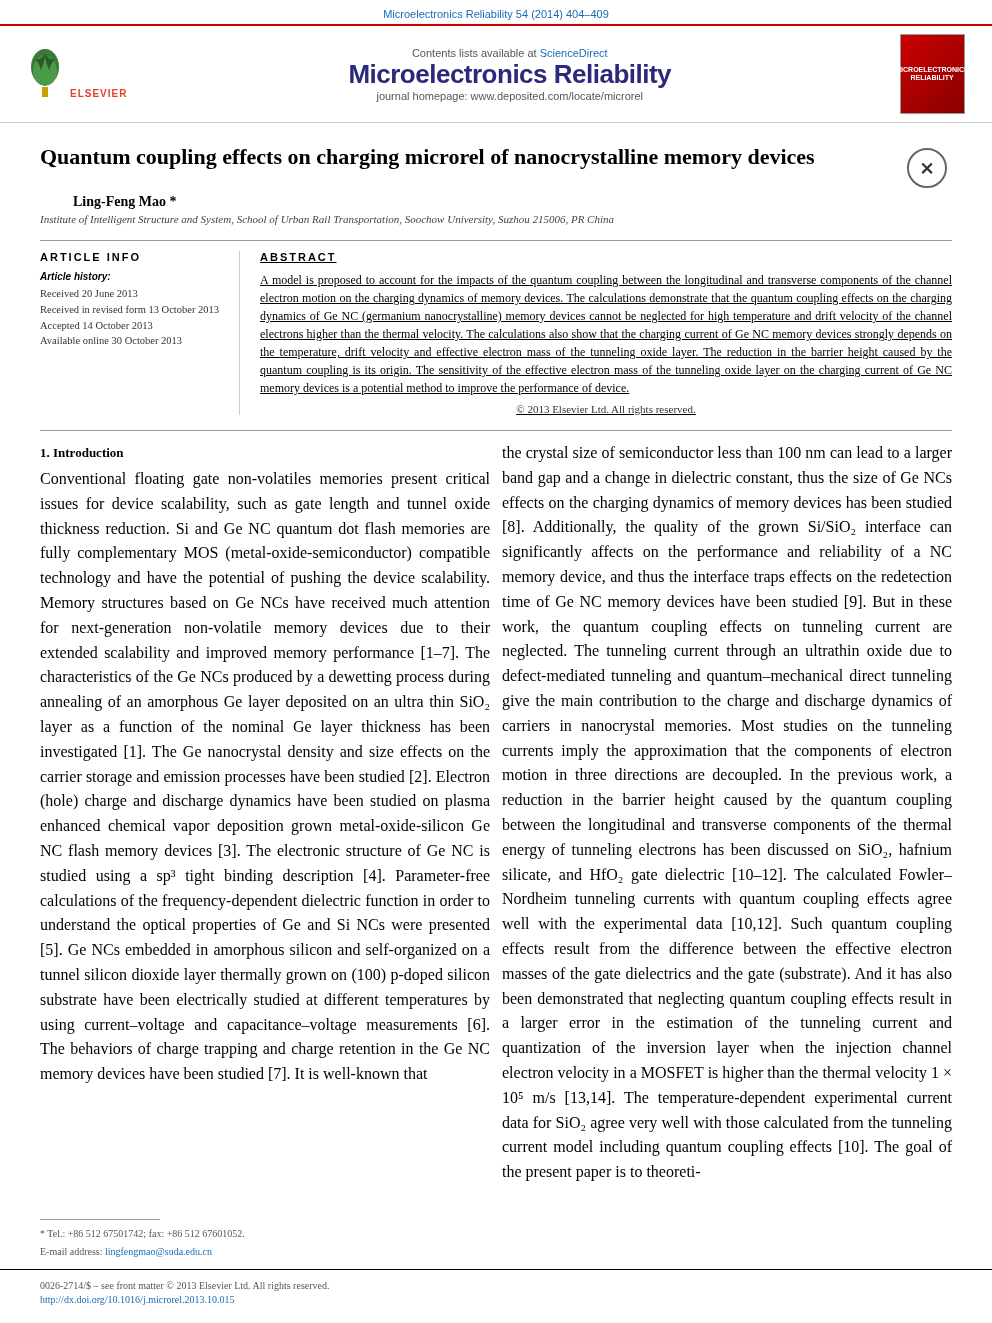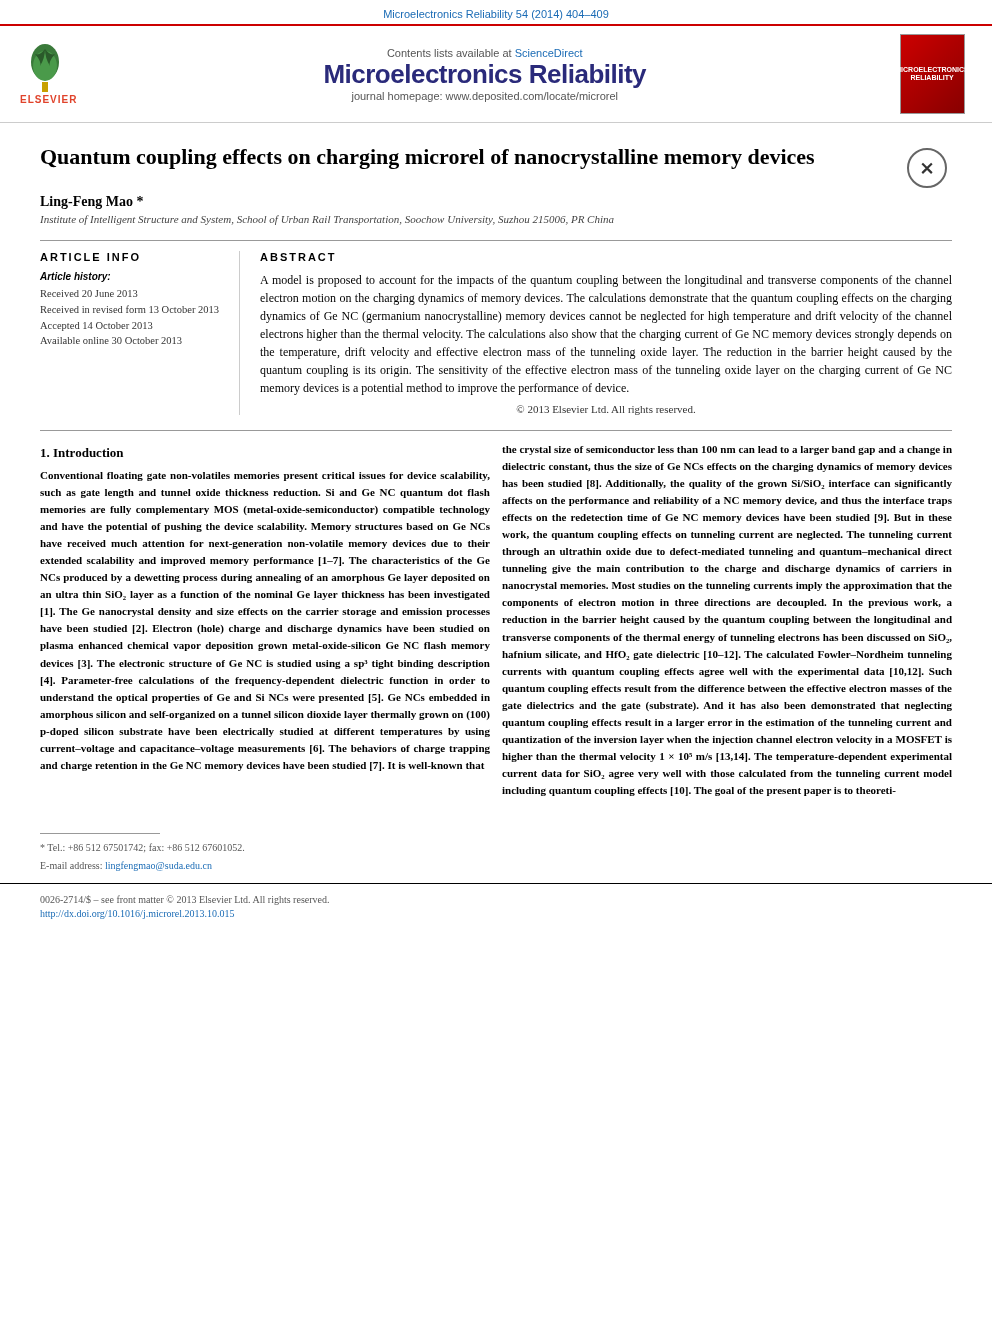--- a/index.html
+++ b/index.html
@@ -32,22 +32,22 @@
     }
 
     .journal-header-left {
       display: flex;
       align-items: center;
       gap: 10px;
     }
 
     .elsevier-logo {
       display: flex;
-      flex-direction: column;
-      align-items: flex-start;
+      flex-direction: row;
+      align-items: flex-end;
     }
 
     .elsevier-tree {
       width: 50px;
       height: 50px;
     }
 
     .elsevier-text {
       font-family: Arial, sans-serif;
       font-size: 10px;
@@ -155,20 +155,21 @@
       font-weight: bold;
       color: #333;
       font-family: Arial, sans-serif;
     }
 
     
     .author-name {
       font-size: 14px;
       font-weight: bold;
       margin-bottom: 3px;
+      margin-left: 33px;
     }
 
     .author-affiliation {
       font-size: 11px;
       font-style: italic;
       color: #444;
       margin-bottom: 15px;
     }
 
     
@@ -211,20 +212,21 @@
     }
 
     .article-info-item {
       font-size: 10.5px;
       line-height: 1.5;
       color: #333;
     }
 
     .abstract-col {
       flex: 1;
+      text-decoration: underline;
     }
 
     .abstract-col h3 {
       font-family: Arial, sans-serif;
       font-size: 11px;
       letter-spacing: 2px;
       font-weight: bold;
       margin-bottom: 8px;
       color: #000;
     }
@@ -254,25 +256,24 @@
     }
 
     .section-heading {
       font-size: 13px;
       font-weight: bold;
       margin-bottom: 6px;
       margin-top: 4px;
     }
 
     .body-text {
-      font-size: 11px;
+      font-size: 16px;
       line-height: 1.55;
       text-align: justify;
       margin-bottom: 8px;
-      font-weight: bold;
     }
 
     
     .page-footer {
       padding: 10px 40px;
       border-top: 1px solid #000000;
       margin-top: 10px;
     }
 
     .footer-line {

